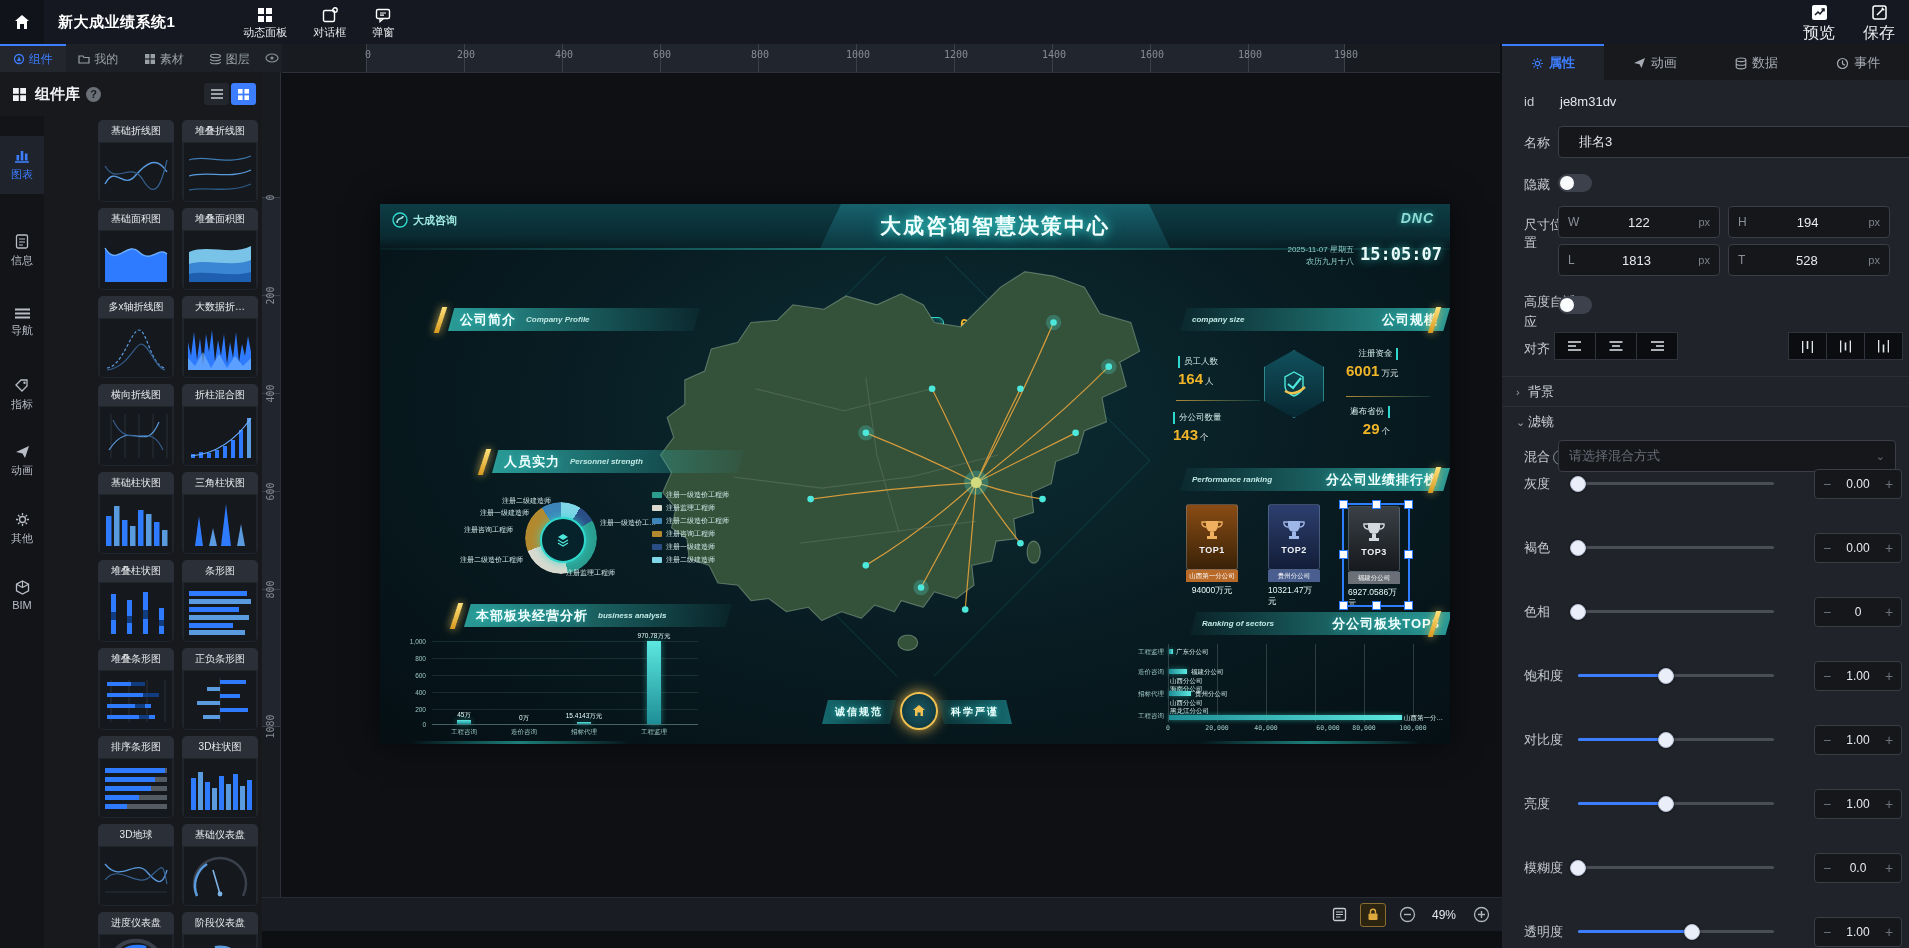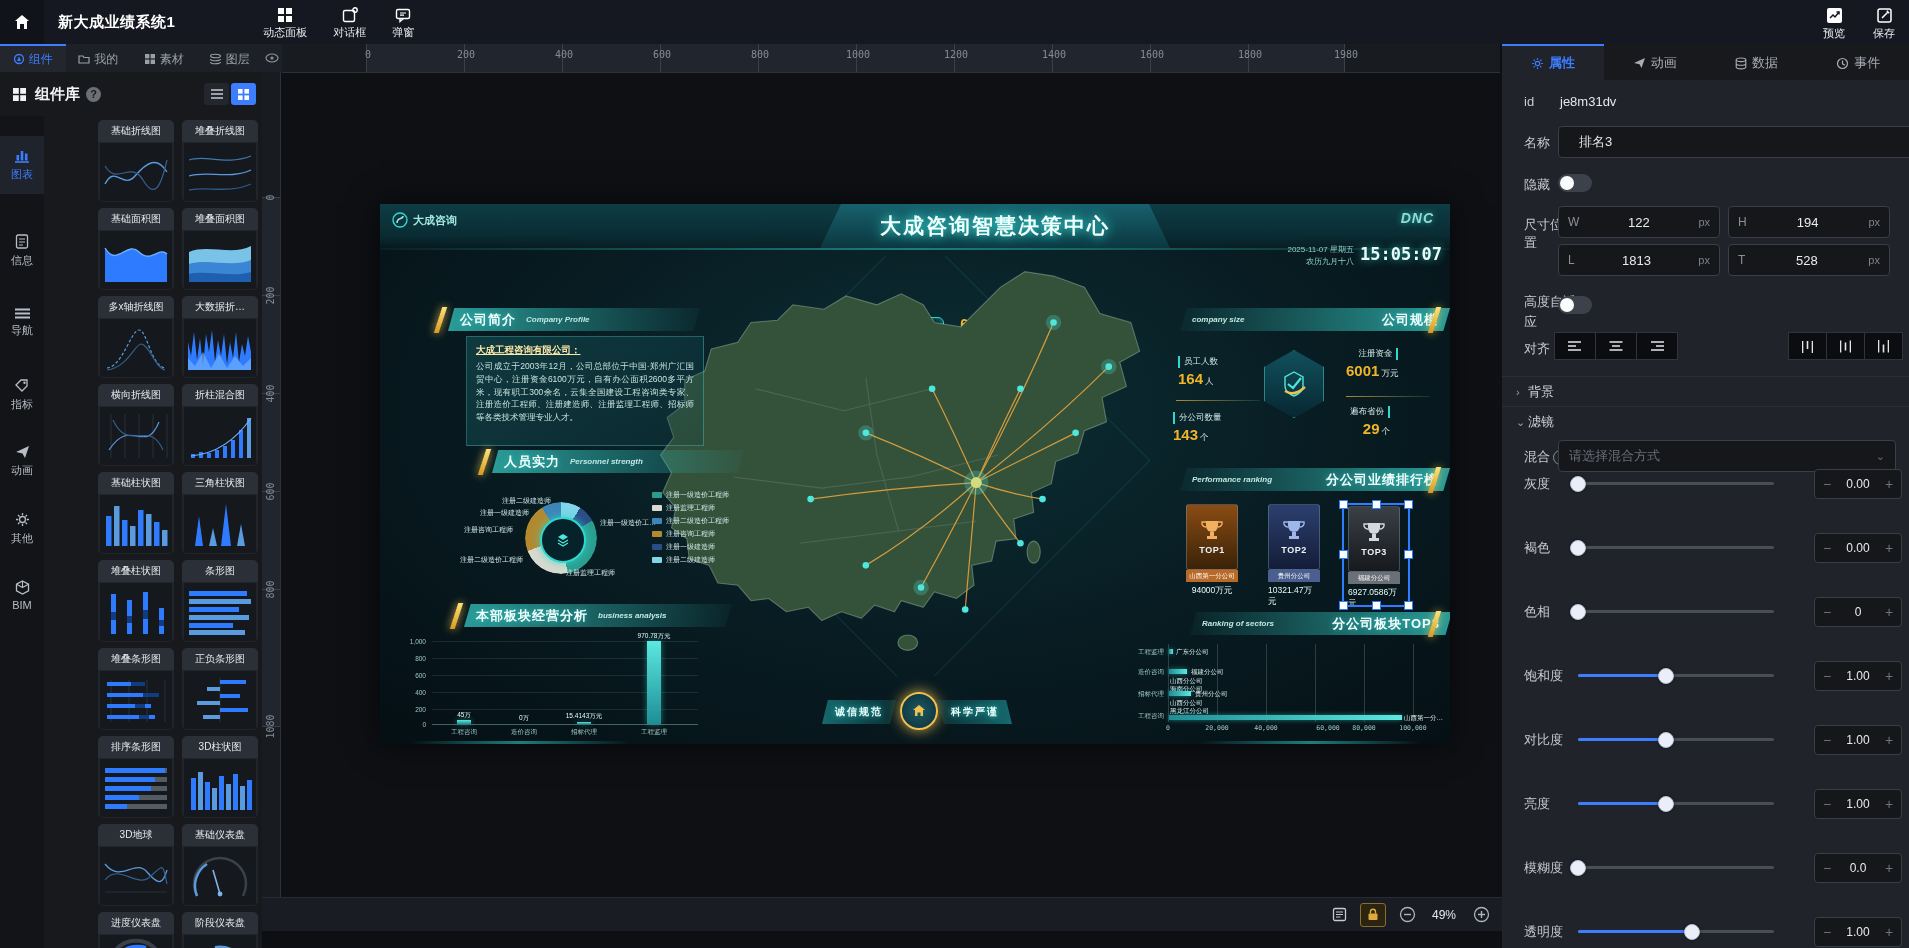--- a/index.html
+++ b/index.html
@@ -6,25 +6,25 @@
   body{width:1909px;height:948px;overflow:hidden;font-family:"Liberation Sans",sans-serif;
        -webkit-font-smoothing:antialiased;color:#d6d9dd;}
   #app{position:relative;width:1909px;height:948px;}
   .abs{position:absolute;}
   svg{display:block;}
 
   
   .topbar{left:0;top:0;width:1909px;height:44px;background:#151821;display:flex;align-items:center;z-index:30;}
   .home-btn{width:44px;height:44px;display:flex;align-items:center;justify-content:center;background:#10131a;cursor:pointer;}
   .app-title{font-size:15px;font-weight:bold;color:#fff;margin-left:14px;letter-spacing:.5px;}
-  .top-actions{display:flex;margin-left:88px;gap:26px;}
+  .top-actions{display:flex;margin-left:68px;gap:26px;}
   .top-action{display:flex;flex-direction:column;align-items:center;gap:2px;cursor:pointer;padding-top:3px;}
   .top-action .lbl{font-size:11px;color:#e8eaee;}
   .top-right{margin-left:auto;display:flex;gap:28px;margin-right:14px;}
-  .top-right .top-action .lbl{font-size:11px;}
+  .top-right .top-action .lbl{font-size:16px;}
 
   
   .side-tabs{left:0;top:44px;width:262px;height:28px;background:#1d2026;display:flex;z-index:25;}
   .side-tab{flex:1;display:flex;align-items:center;justify-content:center;gap:4px;font-size:12px;color:#9aa0a8;cursor:pointer;border-top:2px solid transparent;}
   .side-tab.active{color:#3d7dff;background:#23262d;border-top-color:#3d7dff;}
 
   
   .ruler-corner{left:262px;top:44px;width:20px;height:28px;background:#1d2026;display:flex;align-items:center;justify-content:center;z-index:24;}
   .h-ruler{left:282px;top:44px;width:1218px;height:28px;background:#181b20;border-bottom:1px solid #2c313a;z-index:24;overflow:hidden;}
   .h-ruler .band{position:absolute;left:84px;top:0;width:978px;height:28px;background:#21252d;}
@@ -782,24 +782,20 @@
           <circle cx="250" cy="300" r="7"></circle>
             <circle cx="300" cy="205" r="11"></circle>
         </g>
       </svg>
 
       <div class="gold-tick" style="left:58px;top:103px"></div>
       <div class="sec-hdr" style="left:68px;top:104px;width:228px">
         <span class="sec-cn">公司简介</span>
         <span class="sec-en">Company Profile</span>
       </div>
-      <div class="profile-box">
-        <div class="profile-h">大成工程咨询有限公司：</div>
-        <div class="profile-b">公司成立于2003年12月，公司总部位于中国·郑州广汇国贸中心，注册资金6100万元，自有办公面积2600多平方米，现有职工300余名，云集全国建设工程咨询类专家、注册造价工程师、注册建造师、注册监理工程师、招标师等各类技术管理专业人才。</div>
-      </div>
 
       <div class="gold-tick" style="left:102px;top:245px"></div>
       <div class="sec-hdr" style="left:112px;top:246px;width:228px">
         <span class="sec-cn">人员实力</span>
         <span class="sec-en">Personnel strength</span>
       </div>
       <div class="donut"></div>
       <div class="donut-core">
         <svg width="16" height="16" viewBox="0 0 16 16">
             <path d="M8 2 L13 5 L8 8 L3 5 Z" fill="#4de8dc"></path>

